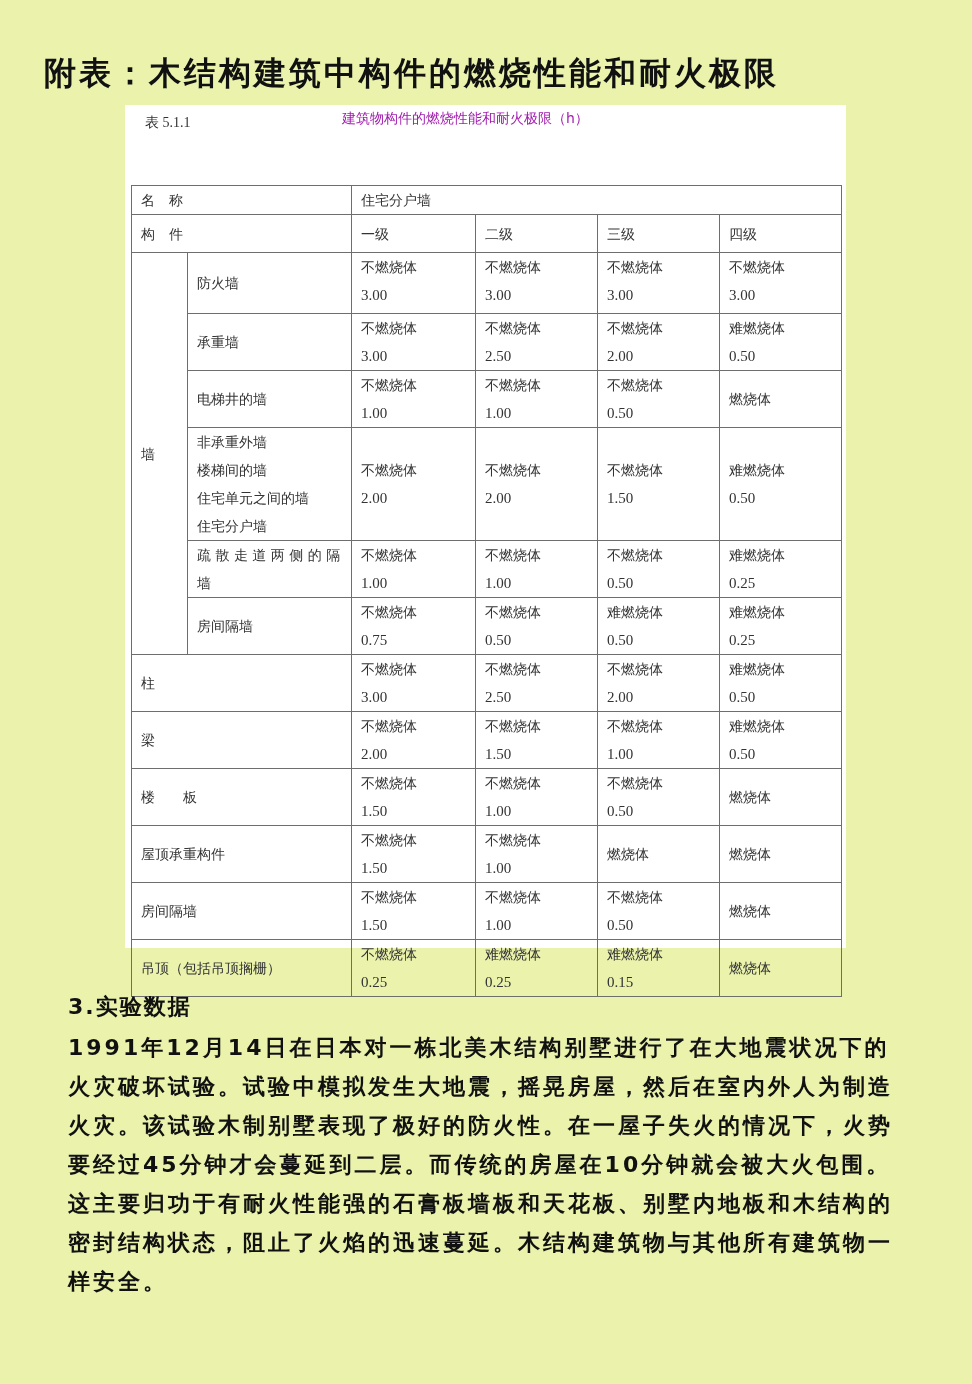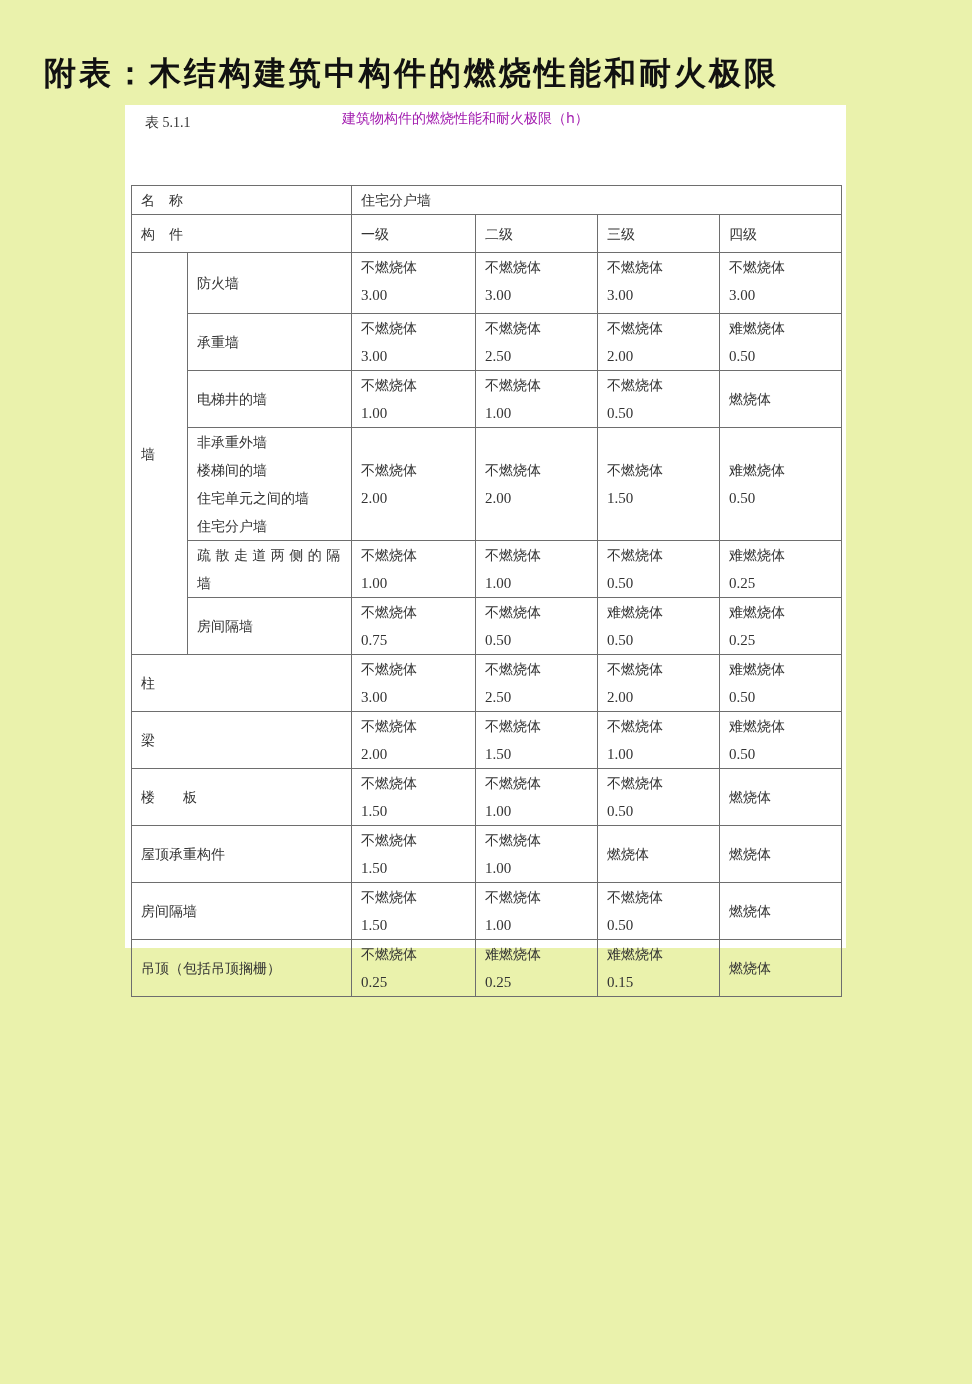--- a/index.html
+++ b/index.html
@@ -322,13 +322,15 @@
     <td class="val">
           <span class="mat">难燃烧体</span>
           <span class="num">0.15</span>
         </td>
     <td>燃烧体</td>
   </tr>
 </tbody>
   </table>
 
 <div class="body-section">
+  <div class="section-heading">3.实验数据</div>
+  <div class="paragraph">1991年12月14日在日本对一栋北美木结构别墅进行了在大地震状况下的火灾破坏试验。试验中模拟发生大地震，摇晃房屋，然后在室内外人为制造火灾。该试验木制别墅表现了极好的防火性。在一屋子失火的情况下，火势要经过45分钟才会蔓延到二层。而传统的房屋在10分钟就会被大火包围。这主要归功于有耐火性能强的石膏板墙板和天花板、别墅内地板和木结构的密封结构状态，阻止了火焰的迅速蔓延。木结构建筑物与其他所有建筑物一样安全。</div>
 </div>
 
 </body></html>

